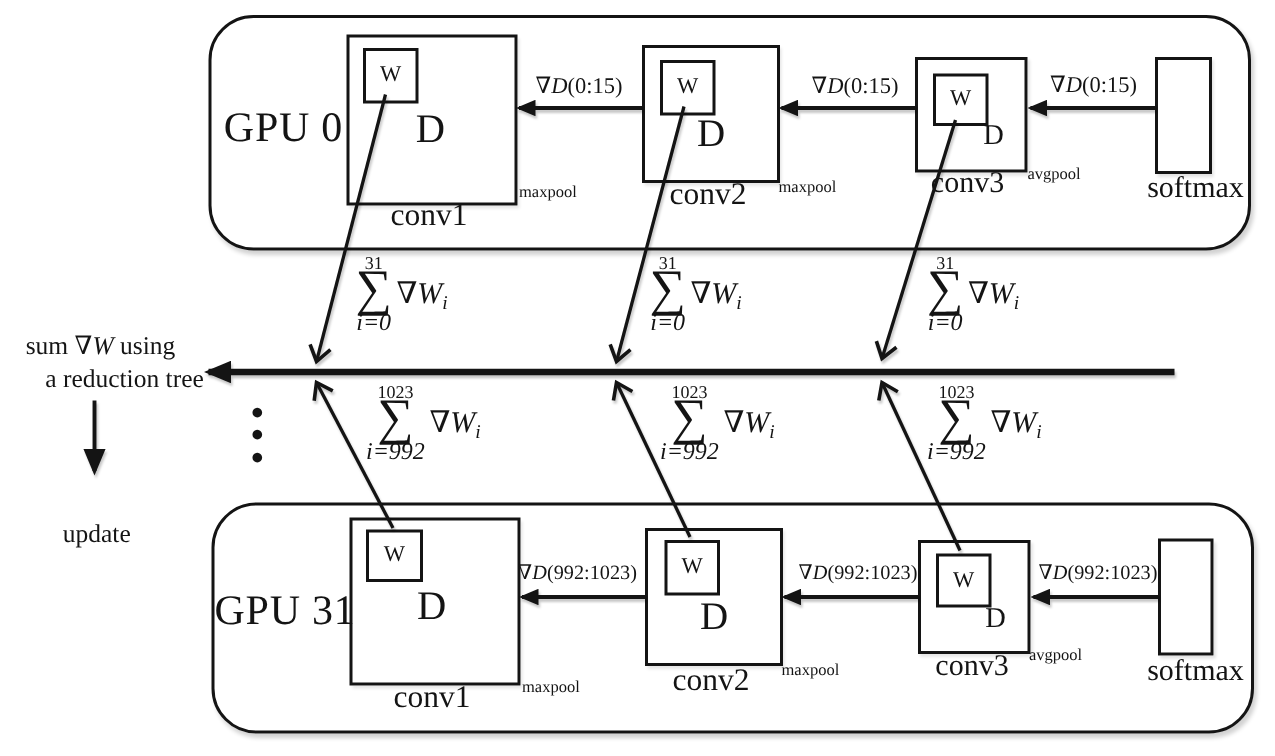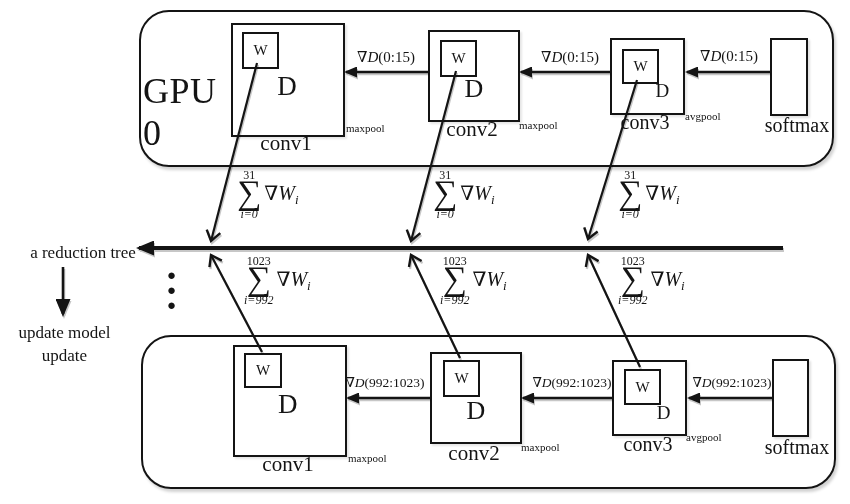--- a/index.html
+++ b/index.html
@@ -6,42 +6,42 @@
   #canvas {
     position:relative; width:850px; height:504px; background:#ffffff;
     font-family:"Liberation Serif","DejaVu Serif",serif; color:#141414;
     overflow:hidden;
   }
   
   .gpu-rect {
     position:absolute; border:2.5px solid #141414; border-radius:30px;
     background:transparent; box-shadow:2px 3px 3px rgba(0,0,0,0.18);
   }
-  .gpu-name { position:absolute; font-size:36px; text-align:left; letter-spacing:0.5px; }
+  .gpu-name { position:absolute; font-size:28px; text-align:center; letter-spacing:0.5px; }
   
   .conv-box { position:absolute; border:2px solid #141414; background:transparent;
               box-shadow:1.5px 2px 2px rgba(0,0,0,0.10); }
   .w-box { position:absolute; border:2px solid #141414; background:#ffffff;
            display:flex; align-items:center; justify-content:center; font-size:15px; }
   .d-label { position:absolute; transform:translate(-50%,-50%); }
   .softmax-box { position:absolute; border:2.5px solid #141414; background:transparent;
                  box-shadow:1.5px 2px 2px rgba(0,0,0,0.12); }
   .caption { position:absolute; text-align:center; font-size:21px; }
   .caption.small { font-size:20px; }
   .pool-label { position:absolute; font-size:11px; }
   
   .grad { position:absolute; text-align:center; font-size:15px; white-space:nowrap; }
   .grad.bottom { font-size:13.5px; }
   .ital { font-style:italic; }
   
   .sum { position:absolute; display:flex; align-items:center; }
   .sum-col { display:flex; flex-direction:column; align-items:center; line-height:1; }
   .sum-upper { font-size:12px; margin-bottom:-2px; }
   .sum-sigma { font-size:34px; line-height:0.85; }
-  .sum-lower { font-size:12px; font-style:italic; margin-top:0px; }
+  .sum-lower { font-size:16px; font-style:italic; margin-top:0px; }
   .sum-expr { font-size:20px; margin-left:3px; white-space:nowrap; }
   .sum-sub { font-size:13px; font-style:italic; vertical-align:-4px; }
   
   .left-label { position:absolute; text-align:center; font-size:17px; white-space:nowrap; }
   
   .v-ellipsis { position:absolute; display:flex; flex-direction:column; align-items:center;
                 font-size:15px; line-height:15px; letter-spacing:0; }
   
   #wires { position:absolute; left:0; top:0; width:850px; height:504px; z-index:5;
            pointer-events:none; filter:drop-shadow(1px 2px 0.6px rgba(0,0,0,0.22)); }
@@ -138,31 +138,34 @@
   </div>
   <div class="sum txt" style="left:618px; top:255px;">
     <div class="sum-col">
       <span class="sum-upper">1023</span>
       <span class="sum-sigma">∑</span>
       <span class="sum-lower">i=992</span>
     </div>
     <div class="sum-expr"><span>∇</span><span class="ital">W</span><span class="sum-sub">i</span></div>
   </div>
 
+  <div class="left-label txt" style="left:2px; top:221px; width:130px;">
+    <span>sum </span><span>∇</span><span class="ital">W</span><span> using</span>
+  </div>
   <div class="left-label txt" style="left:18px; top:243px; width:130px;">a reduction tree</div>
-  <div class="left-label txt" style="left:2px; top:323px; width:125px;">update model</div>
   <div class="left-label txt" style="left:2px; top:346px; width:125px;">update</div>
 
   <div class="v-ellipsis txt" style="left:167px; top:268px;">
     <span>●</span>
     <span>●</span>
     <span>●</span>
   </div>
 
   <div class="gpu-rect" style="left:141px; top:335px; width:691px; height:150px;"></div>
+  <div class="gpu-name txt" style="left:140px; top:392px; width:100px;">GPU 31</div>
 
   <div class="conv-box" style="left:233px; top:345px; width:110px; height:108px;">
     <div class="w-box" style="left:9px; top:6px; width:34px; height:31px;">
       <span>W</span>
     </div>
     <div class="d-label" style="left:48%; top:53%; font-size:27px;">D</div>
   </div>
   <div class="caption txt" style="left:238px; top:452px; width:100px;">conv1</div>
   <div class="pool-label txt" style="left:348px; top:452px;">maxpool</div>
 

